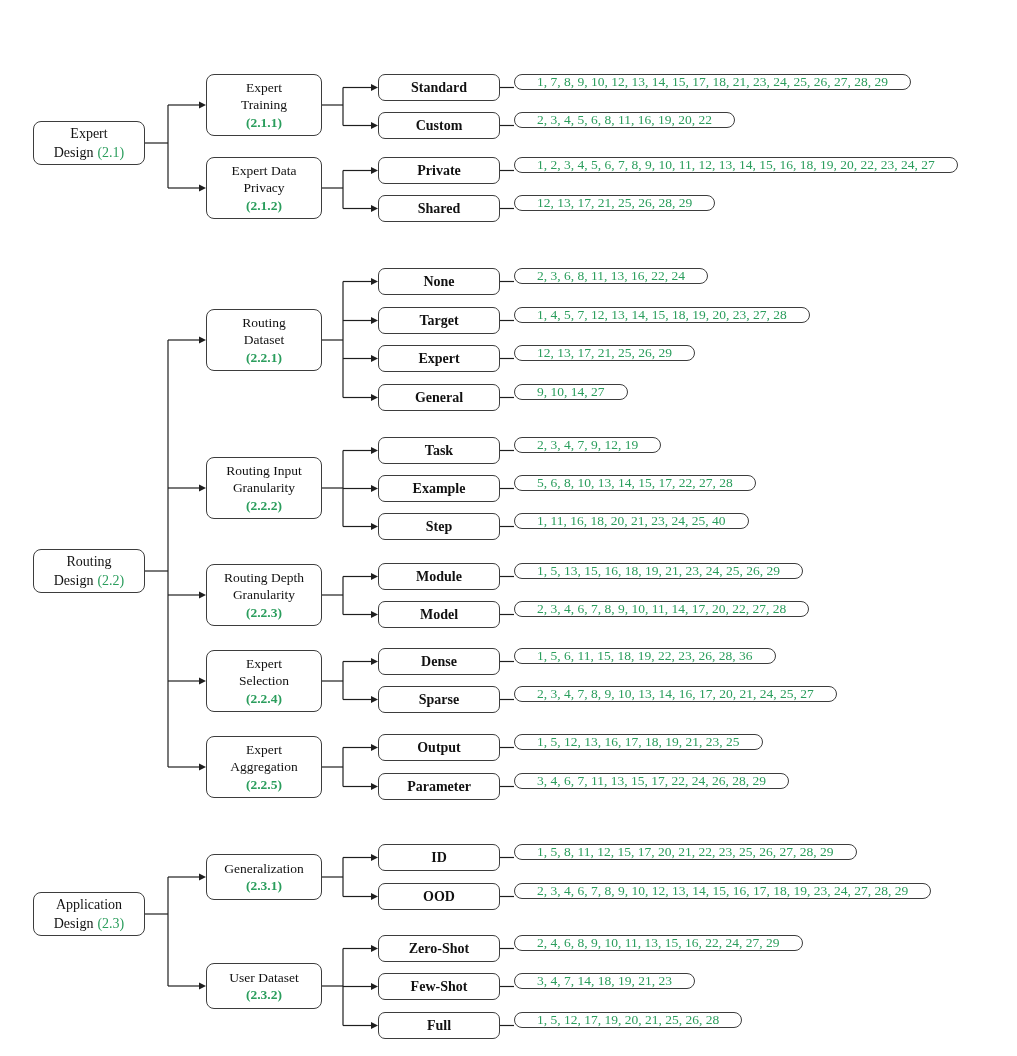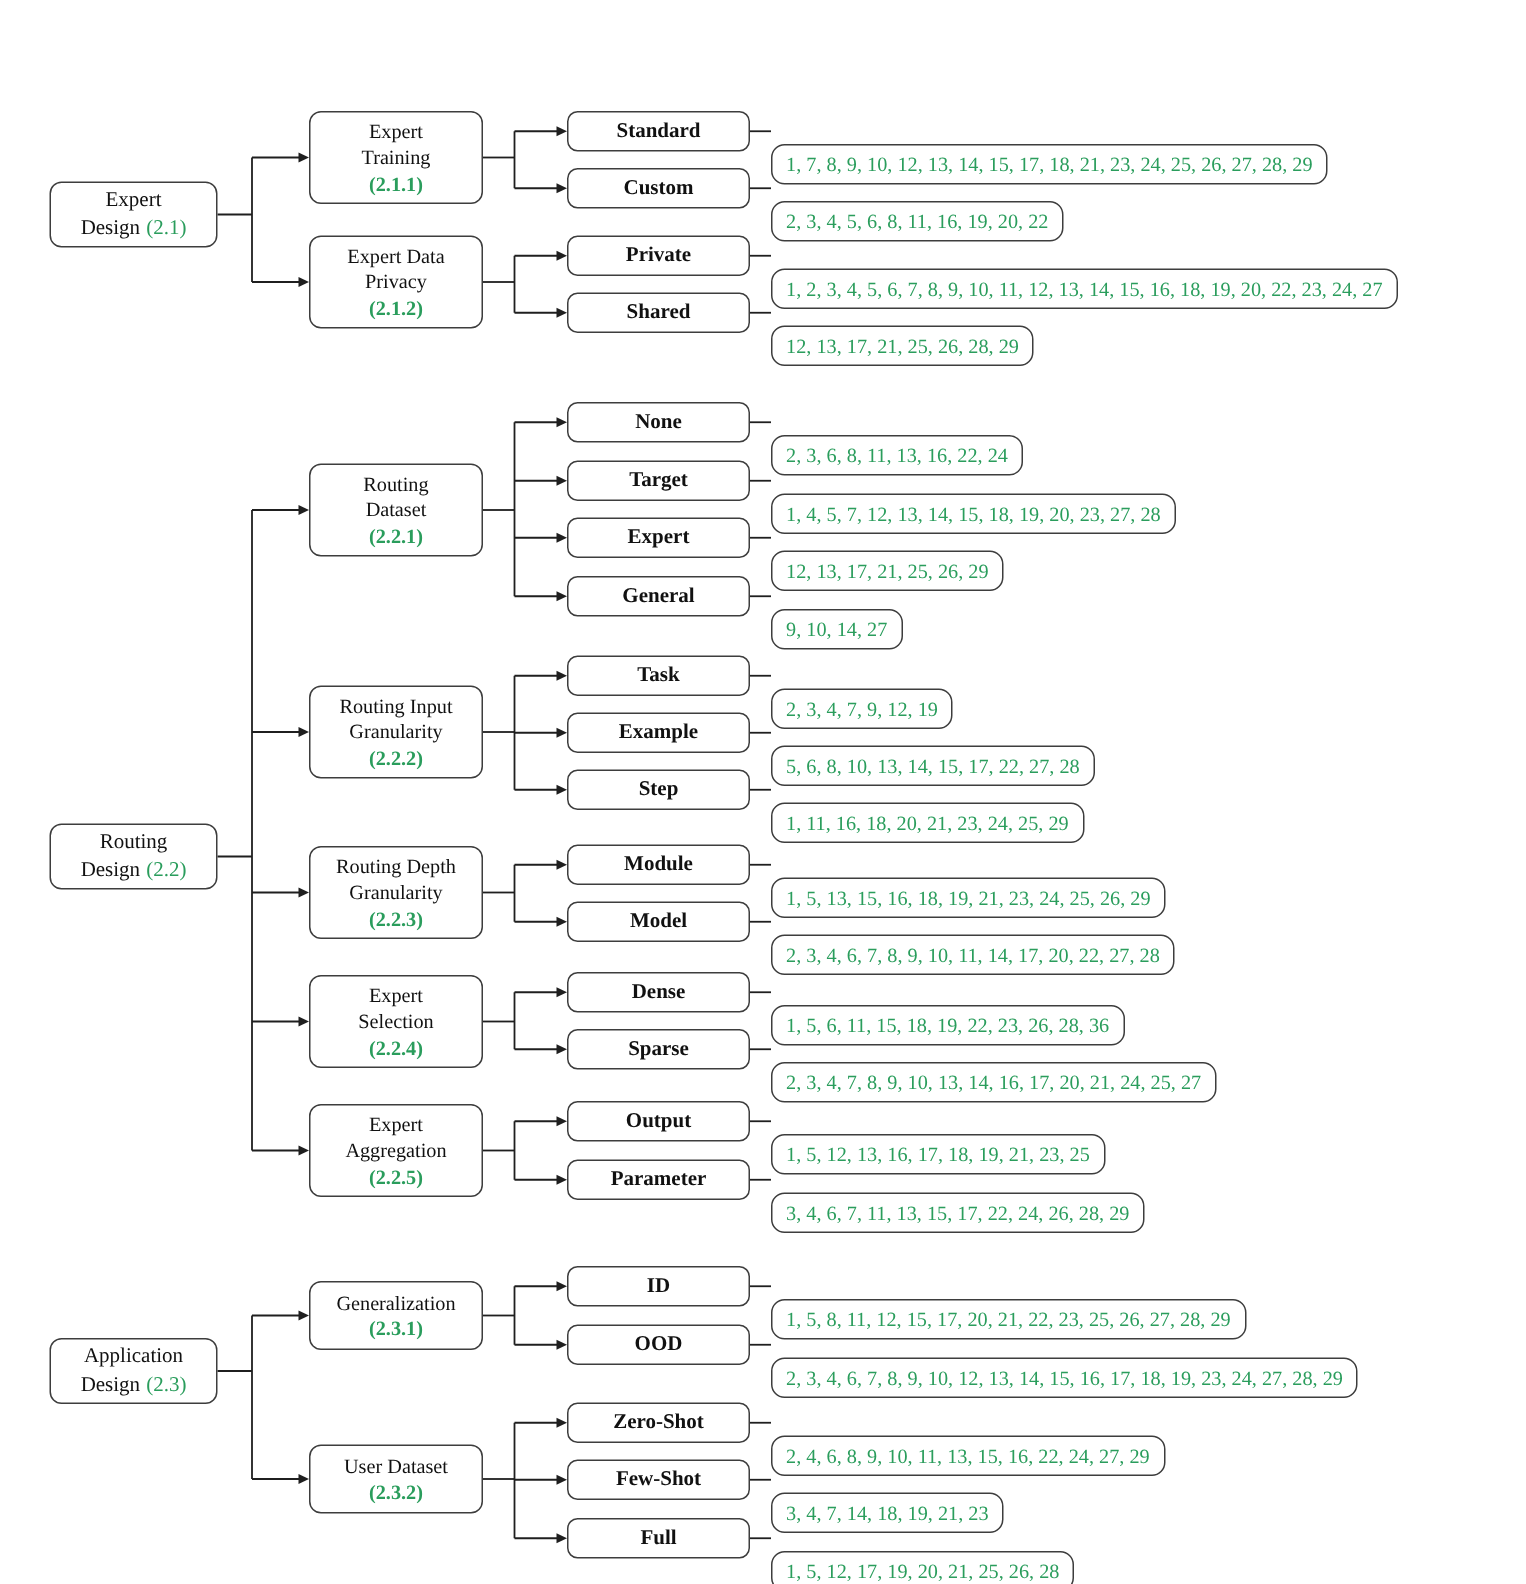--- a/index.html
+++ b/index.html
@@ -46,29 +46,28 @@
   .leaf {
     left: 378px;
     width: 122px; height: 27px;
     border-radius: 7px;
     font-size: 14px;
     flex-direction: row;
     font-weight: bold;
   }
   .vals {
     left: 514px;
-    height: 27px;
+    height: 16px;
     border-radius: 9px;
     flex-direction: row;
-    padding: 0 9px;
+    padding: 0 22px;
     font-size: 13.5px;
     white-space: nowrap;
     color: var(--green, #2a9d5c);
     width: max-content;
-    margin-top: 22px;
   }
   .ref { color: var(--green, #2a9d5c); font-weight: bold; }
   .ref-inline { color: var(--green, #2a9d5c); margin-left: 4px; }
   .ln { white-space: nowrap; }
 </style>
 </head>
 <body>
 
 <div class="canvas">
   <svg id="wires" xmlns="http://www.w3.org/2000/svg">
@@ -256,21 +255,21 @@
   <div class="node leaf" id="l6" style="top:345px">Expert</div>
   <div class="node vals" id="v6" style="top:345px">12, 13, 17, 21, 25, 26, 29</div>
   <div class="node leaf" id="l7" style="top:384px">General</div>
   <div class="node vals" id="v7" style="top:384px">9, 10, 14, 27</div>
 
   <div class="node leaf" id="l8" style="top:437px">Task</div>
   <div class="node vals" id="v8" style="top:437px">2, 3, 4, 7, 9, 12, 19</div>
   <div class="node leaf" id="l9" style="top:475px">Example</div>
   <div class="node vals" id="v9" style="top:475px">5, 6, 8, 10, 13, 14, 15, 17, 22, 27, 28</div>
   <div class="node leaf" id="l10" style="top:513px">Step</div>
-  <div class="node vals" id="v10" style="top:513px">1, 11, 16, 18, 20, 21, 23, 24, 25, 29</div>
+  <div class="node vals" id="v10" style="top:513px">1, 11, 16, 18, 20, 21, 23, 24, 25, 40</div>
 
   <div class="node leaf" id="l11" style="top:563px">Module</div>
   <div class="node vals" id="v11" style="top:563px">1, 5, 13, 15, 16, 18, 19, 21, 23, 24, 25, 26, 29</div>
   <div class="node leaf" id="l12" style="top:601px">Model</div>
   <div class="node vals" id="v12" style="top:601px">2, 3, 4, 6, 7, 8, 9, 10, 11, 14, 17, 20, 22, 27, 28</div>
 
   <div class="node leaf" id="l13" style="top:648px">Dense</div>
   <div class="node vals" id="v13" style="top:648px">1, 5, 6, 11, 15, 18, 19, 22, 23, 26, 28, 36</div>
   <div class="node leaf" id="l14" style="top:686px">Sparse</div>
   <div class="node vals" id="v14" style="top:686px">2, 3, 4, 7, 8, 9, 10, 13, 14, 16, 17, 20, 21, 24, 25, 27</div>

